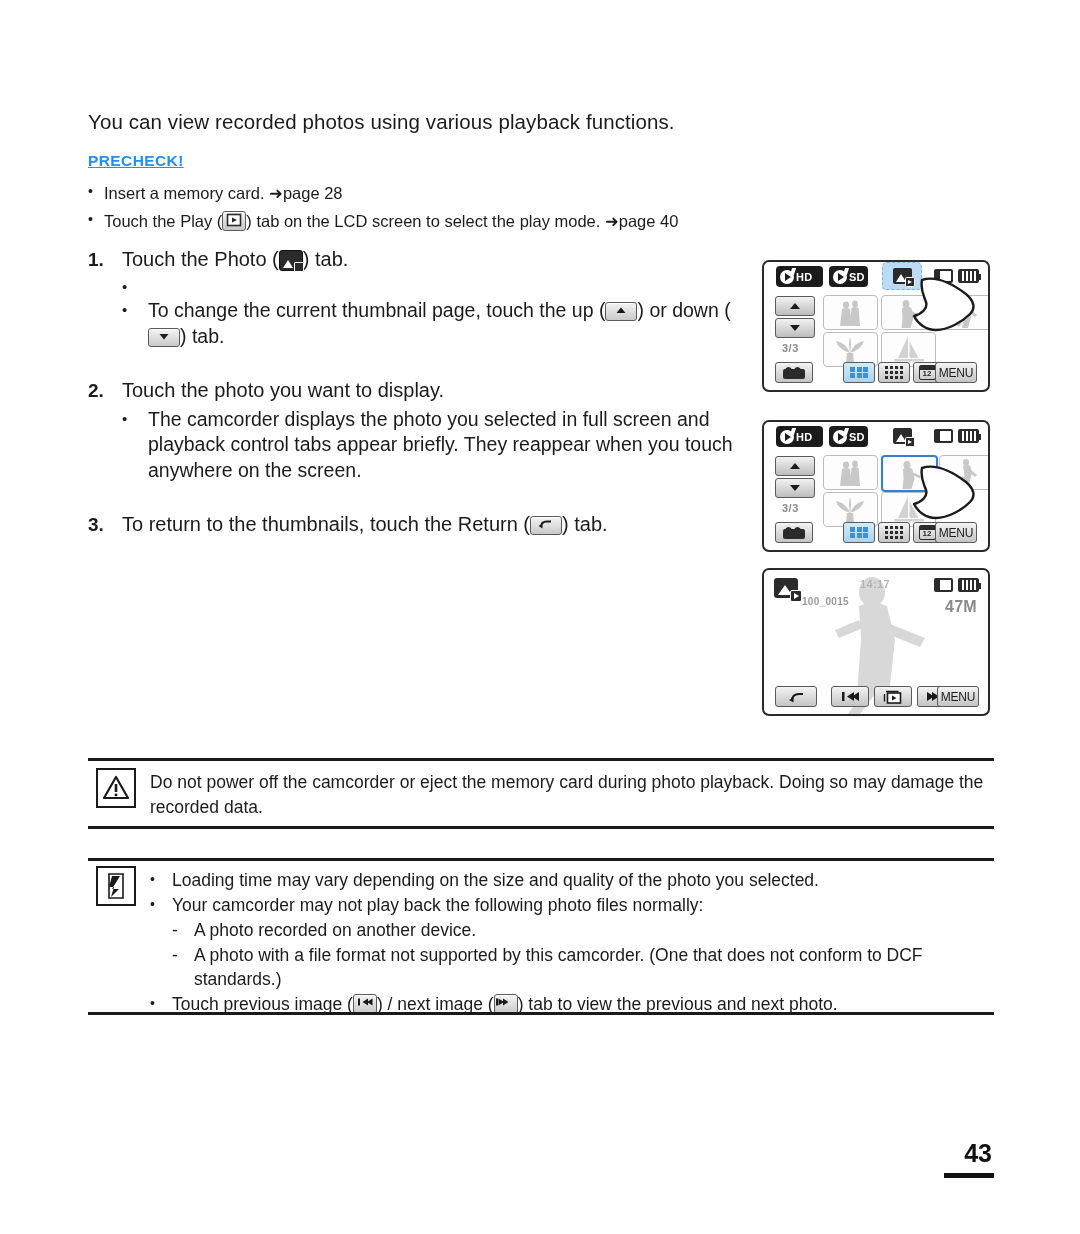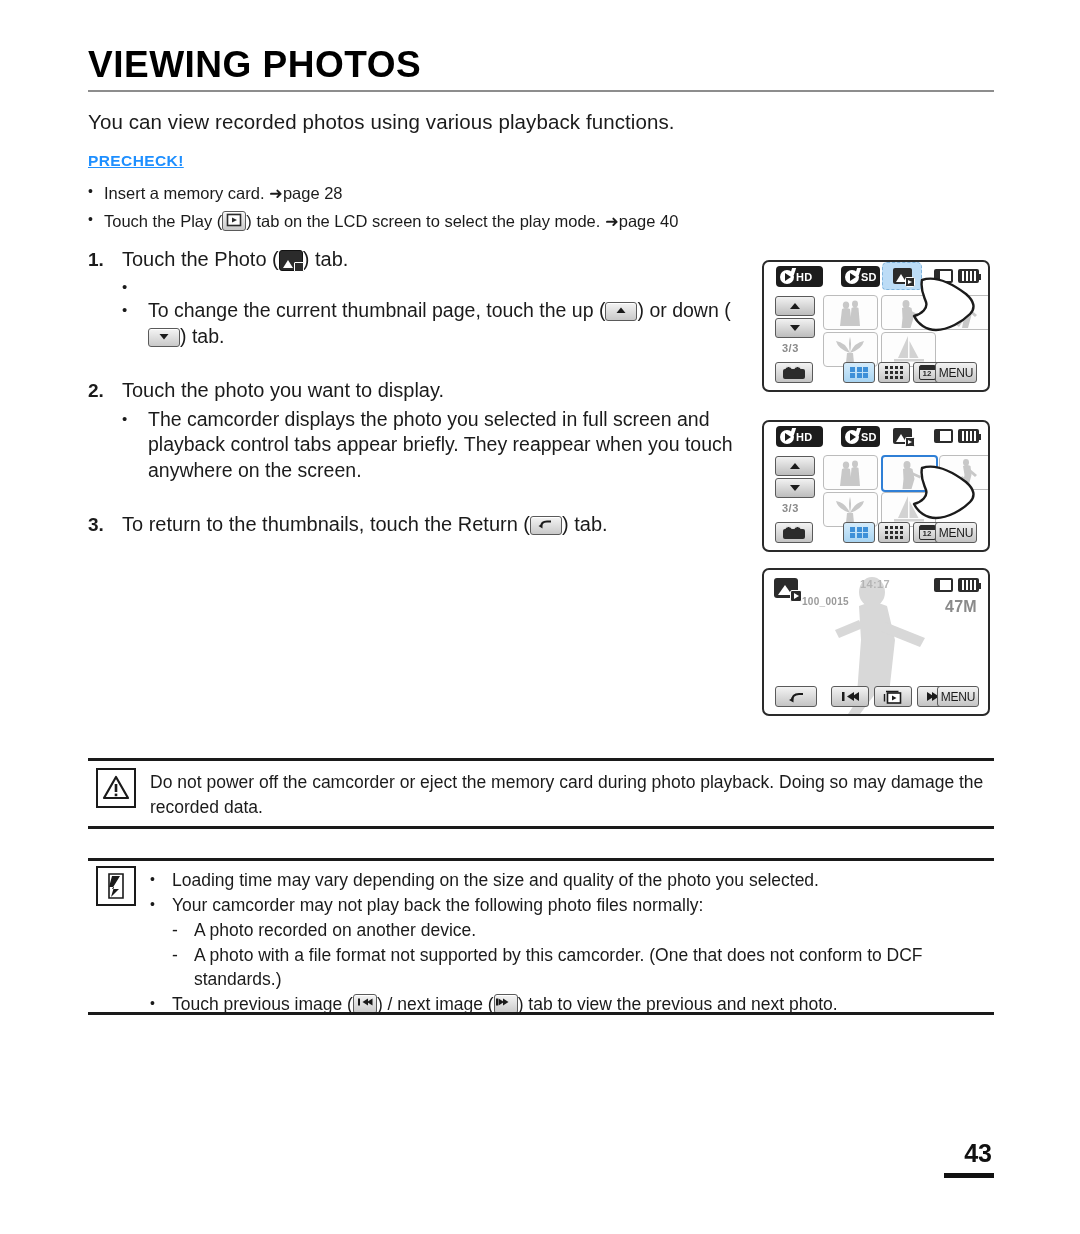--- a/index.html
+++ b/index.html
@@ -177,21 +177,21 @@
     background: #1c1c1c;
     color: #fff;
     font-size: 11px;
     font-weight: bold;
     display: flex;
     align-items: center;
     padding: 0 4px;
     box-sizing: border-box;
   }
   #tab-hd { left: 12px; width: 47px; align-items: center; }
-  #tab-sd { left: 77px; width: 39px; }
+  #tab-sd { left: 65px; width: 39px; }
   .mode-tab .lbl { margin-left: 2px; letter-spacing: 0.2px; }
   .disc {
     width: 14px; height: 14px;
     border-radius: 50%;
     background: #fff;
     position: relative;
     flex: 0 0 14px;
   }
   .disc::after {
     content: "";
@@ -539,24 +539,20 @@
   }
 
   
   .hand { position: absolute; pointer-events: none; }
 </style>
 </head>
 <body>
 
 <div class="page">
 
-  <div class="title-block">
-    <h1 class="page-title">VIEWING PHOTOS</h1>
-    <div class="title-rule"></div>
-  </div>
 
   <div class="intro">You can view recorded photos using various playback functions.</div>
 
   <div class="precheck-title">PRECHECK!</div>
 
   <div class="precheck-list">
     <div class="li">
       <span class="bullet">•</span>
       <span>
         <span>Insert a memory card. </span><span>➜</span><span>page 28</span>

